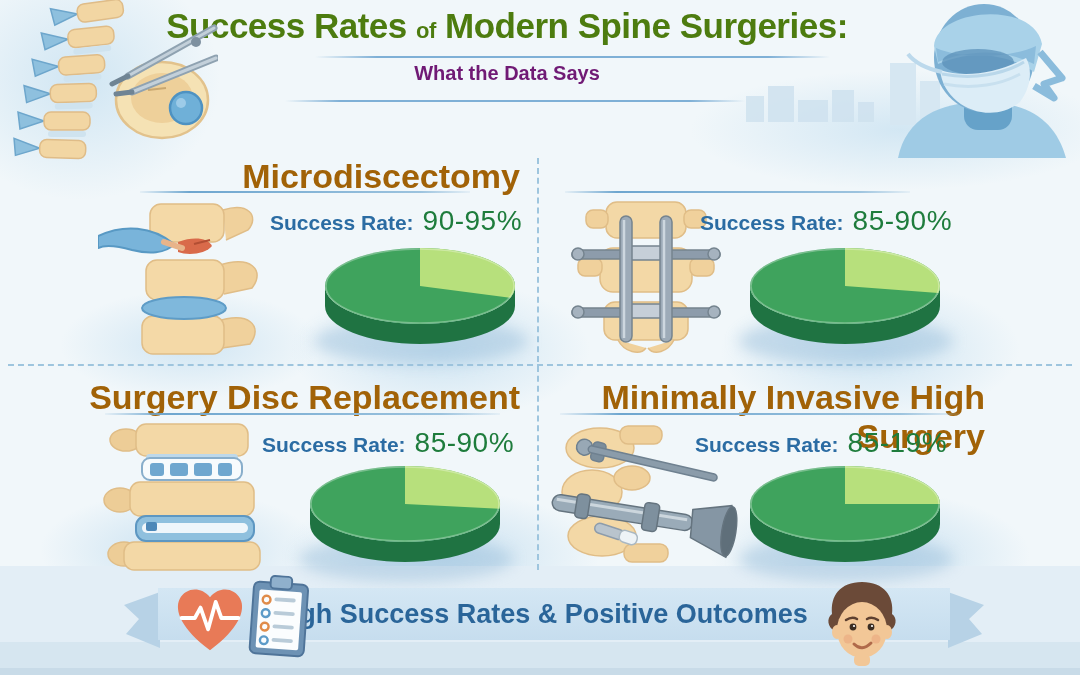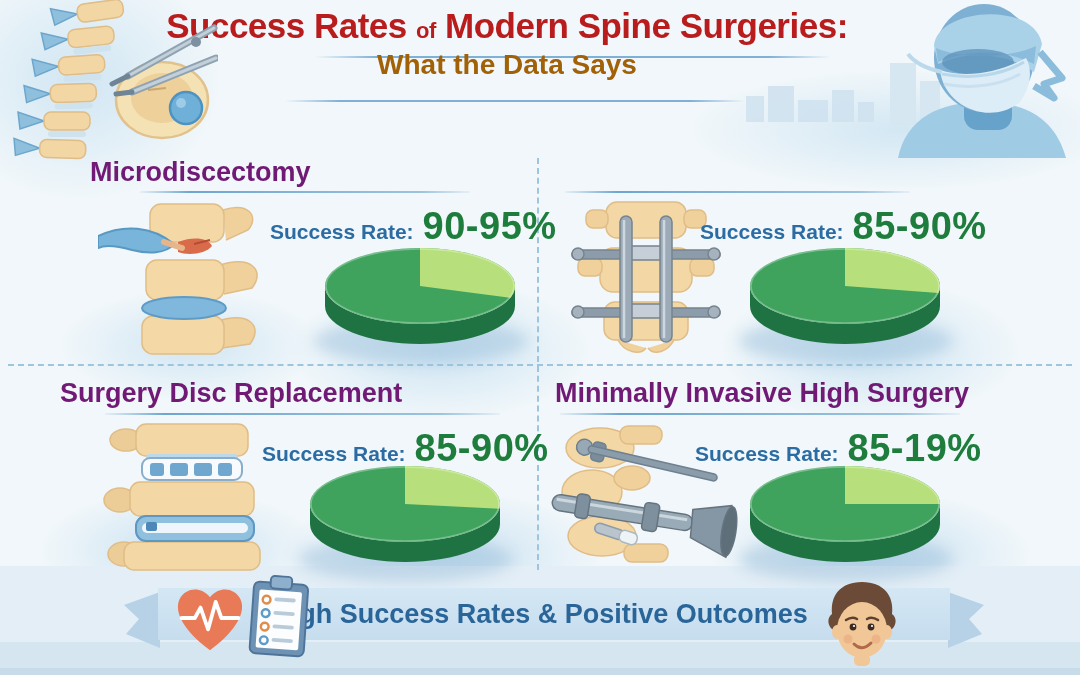--- a/index.html
+++ b/index.html
@@ -2,34 +2,34 @@
 <html><head>
 <meta charset="utf-8">
 <style>
   html,body{margin:0;padding:0;}
   body{font-family:"Liberation Sans", sans-serif; background:#e8eef3;}
   .canvas{position:relative;width:1080px;height:675px;overflow:hidden;
     background:#f1f7fa;}
   .wash{position:absolute;border-radius:50%;pointer-events:none;}
   
   .title-wrap{position:absolute;left:0;top:6px;width:1014px;text-align:center;}
-  .main-title{font-size:35px;font-weight:700;color:#b91c1c;letter-spacing:-.5px;}
+  .main-title{font-size:35px;font-weight:700;color:#4d7c0f;letter-spacing:-.5px;}
   .main-title .of{font-size:22px;font-weight:700;}
   .rule{position:absolute;height:2px;background:linear-gradient(90deg,rgba(143,184,216,0),#7fb0d6 12%,#7fb0d6 88%,rgba(143,184,216,0));}
-  .subtitle{position:absolute;left:0;top:49px;width:1014px;text-align:center;
-    font-size:28px;font-weight:700;color:#a16207;}
+  .subtitle{position:absolute;left:0;top:62px;width:1014px;text-align:center;
+    font-size:20px;font-weight:700;color:#701a75;}
   
   .div-v{position:absolute;left:537px;top:158px;height:412px;border-left:2px dashed #9ec5de;}
   .div-h{position:absolute;left:8px;top:364px;width:1064px;border-top:2px dashed #9ec5de;}
   
-  .q-title{position:absolute;text-align:left;font-size:27px;font-weight:700;color:#701a75;}
+  .q-title{position:absolute;text-align:right;font-size:34px;font-weight:700;color:#a16207;}
   .q-rule{position:absolute;height:2px;background:linear-gradient(90deg,rgba(127,176,214,.1),#6ea6cf 15%,#9cc3de 85%,rgba(127,176,214,.1));}
   .rate{position:absolute;display:flex;align-items:baseline;gap:9px;white-space:nowrap;justify-content:space-between;}
   .rate .lbl{font-size:21px;font-weight:700;color:#2b6ca3;}
-  .rate .val{font-size:38px;font-weight:700;color:#1e7c3c;letter-spacing:.5px;}
+  .rate .val{font-size:28px;font-weight:400;color:#1e7c3c;letter-spacing:.5px;}
   .pie{position:absolute;width:200px;height:112px;}
   .pie-shadow{position:absolute;width:214px;height:46px;border-radius:50%;
     background:rgba(151,189,218,.45);filter:blur(7px);}
   .illo{position:absolute;}
   
   .bottom-band{position:absolute;left:0;top:566px;width:1080px;height:109px;background:#e3eef6;}
   .bottom-band2{position:absolute;left:0;top:642px;width:1080px;height:33px;background:#d6e6f0;}
   .bottom-edge{position:absolute;left:0;top:668px;width:1080px;height:7px;background:#c8dbe8;}
   .ribbon{position:absolute;left:158px;top:588px;width:792px;height:52px;
     background:linear-gradient(180deg,#d4e7f4,#c6ddee);}

